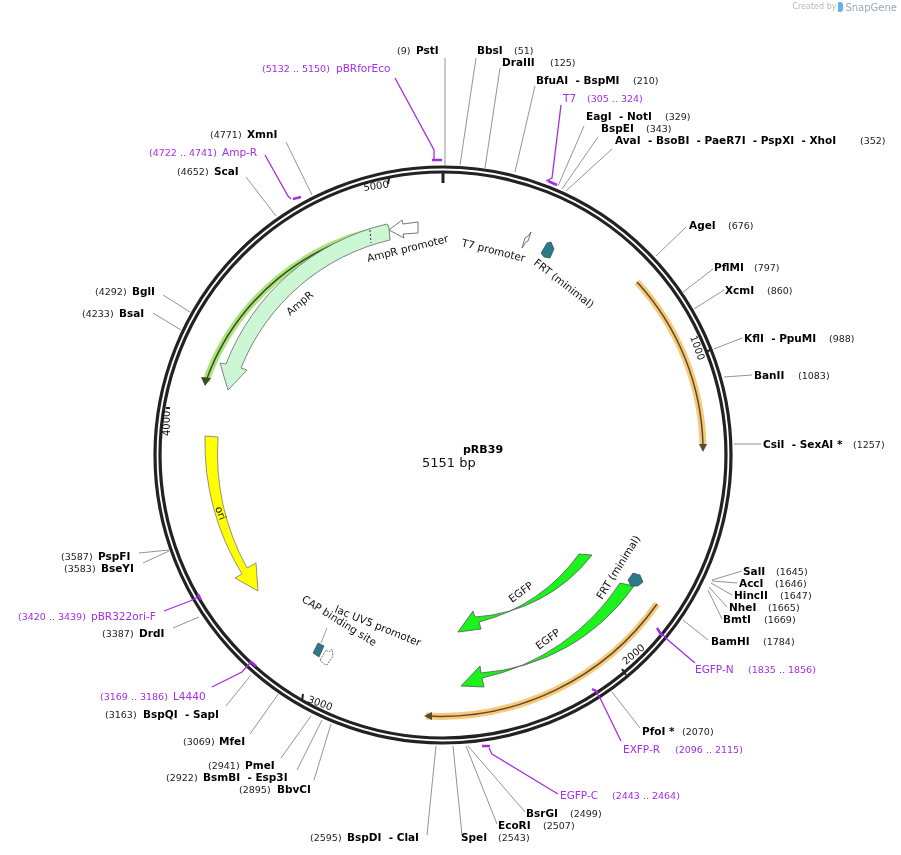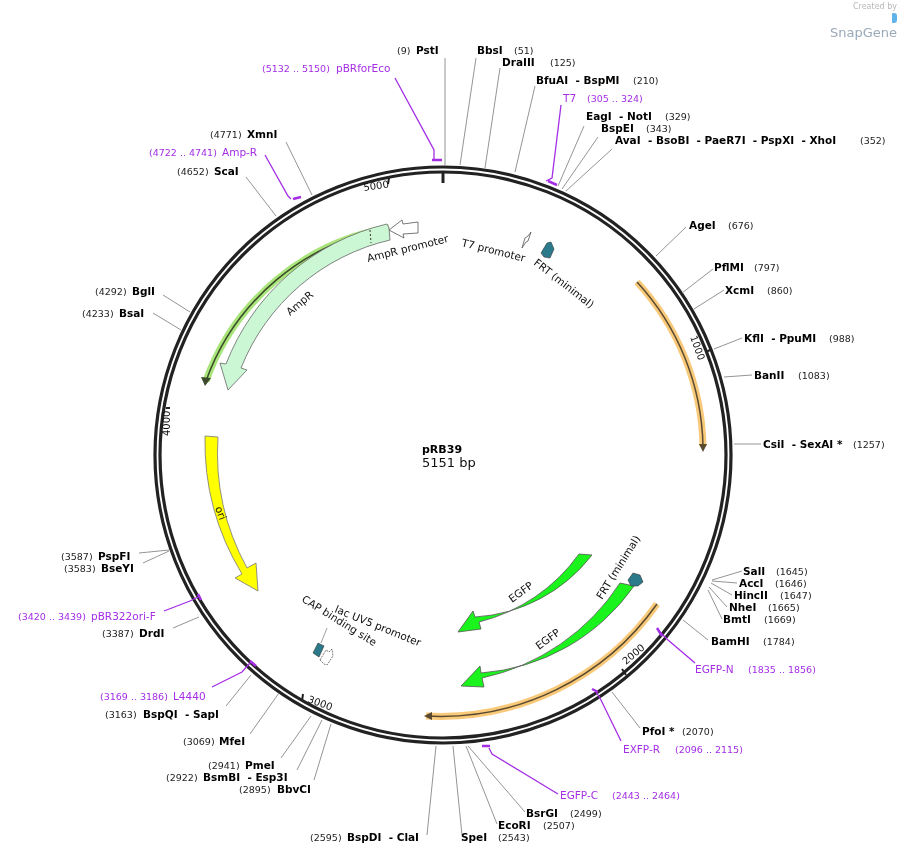--- a/index.html
+++ b/index.html
@@ -4,25 +4,25 @@
 <style>
   html, body { margin: 0; padding: 0; background: #ffffff; }
   body { width: 901px; height: 855px; position: relative; overflow: hidden; font-family: "DejaVu Sans", sans-serif; }
   #map { position: absolute; left: 0; top: 0; }
   .enz { font-family: "DejaVu Sans", sans-serif; font-size: 10.5px; font-weight: bold; fill: #000; }
   .pos { font-family: "DejaVu Sans", sans-serif; font-size: 9.5px; fill: #222; }
   .primer { font-family: "DejaVu Sans", sans-serif; font-size: 10.5px; fill: #a42de6; }
   .primerpos { font-family: "DejaVu Sans", sans-serif; font-size: 9.5px; fill: #a42de6; }
   .feat { font-family: "DejaVu Sans", sans-serif; font-size: 10.5px; fill: #111; }
   .tick { font-family: "DejaVu Sans", sans-serif; font-size: 10px; fill: #111; }
-  .credit { position: absolute; right: 4px; top: 2px; font-family: "DejaVu Sans", sans-serif; font-size: 8px; color: #b8b8b8; display: flex; align-items: flex-end; gap: 2px; flex-direction: column; }
-  .credit .brand { color: #9aa9b8; font-size: 13px; }
+  .credit { position: absolute; right: 4px; top: 2px; font-family: "DejaVu Sans", sans-serif; font-size: 8px; color: #b8b8b8; display: flex; align-items: flex-start; gap: 2px; }
+  .credit .brand { color: #9aa9b8; font-size: 10px; }
   .credit .logo { display: inline-block; width: 5px; height: 10px; background: #5fb3e8; border-radius: 1px 3px 3px 1px; }
   .title { position: absolute; left: 422px; top: 443px; line-height: 13px; }
-  .title .name { font-weight: bold; font-size: 11px; color: #000; display: block; }
+  .title .name { font-weight: bold; font-size: 11px; color: #000; display: block; margin-left: 41px; }
   .title .len { font-size: 13px; color: #111; display: block; }
 </style>
 </head>
 <body>
 
 <div class="credit">
   <span>Created by</span>
   <span class="logo"></span>
   <span class="brand">SnapGene</span>
 </div>

